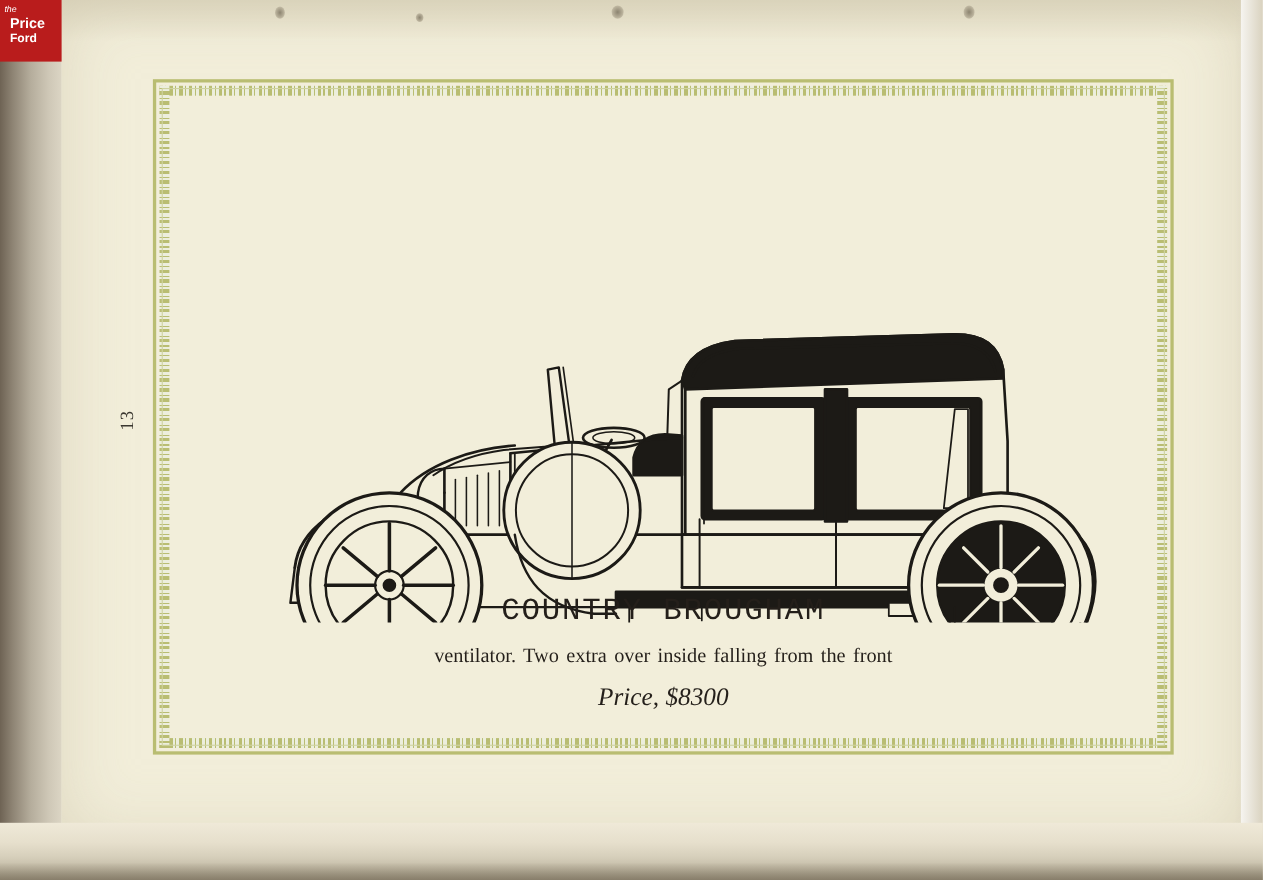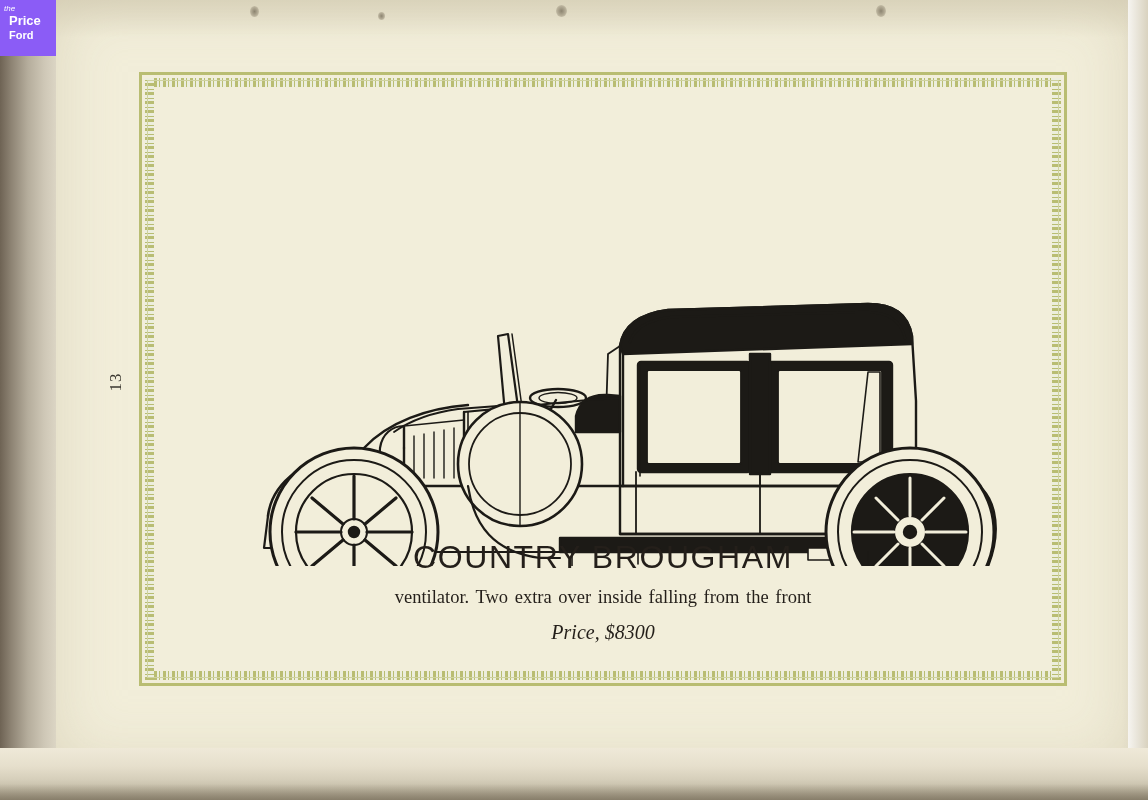--- a/index.html
+++ b/index.html
@@ -107,21 +107,21 @@
   .staple.s3 { left: 556px; top: 5px; width: 11px; height: 12px;}
   .staple.s4 { left: 876px; top: 5px; width: 10px; height: 12px;}
 
   
   #hf-logo {
     position: absolute;
     left: 0;
     top: 0;
     width: 56px;
     height: 56px;
-    background: #8b5cf6;
+    background: #b91c1c;
     color: #ffffff;
     font-family: "Liberation Sans", sans-serif;
     z-index: 40;
     padding: 0;
   }
   #hf-logo .hf-the {
     position: absolute;
     left: 4px; top: 5px;
     font-size: 8px;
     line-height: 8px;
@@ -211,37 +211,37 @@
   
   .caption {
     position: absolute;
     left: 160px;
     top: 540px;
     width: 886px;
     text-align: center;
     color: #241f1a;
   }
   .caption-title {
-    font-size: 32px;
+    font-size: 28px;
     letter-spacing: 1.6px;
     line-height: 34px;
     margin: 0 0 10px 0;
-    font-family: Liberation Sans, sans-serif;
+    font-family: Liberation Mono, monospace;
   }
   .caption-desc {
     font-size: 18.5px;
     line-height: 27px;
     margin: 0 auto;
     width: 812px;
     font-family: "Liberation Serif", serif;
     word-spacing: 2px;
   }
   .caption-price {
     margin-top: 10px;
-    font-size: 20px;
+    font-size: 23px;
     font-style: italic;
     font-family: "Liberation Serif", serif;
   }
 </style>
 </head>
 <body>
 
 <div id="scan">
 
   <div class="binding"></div>

